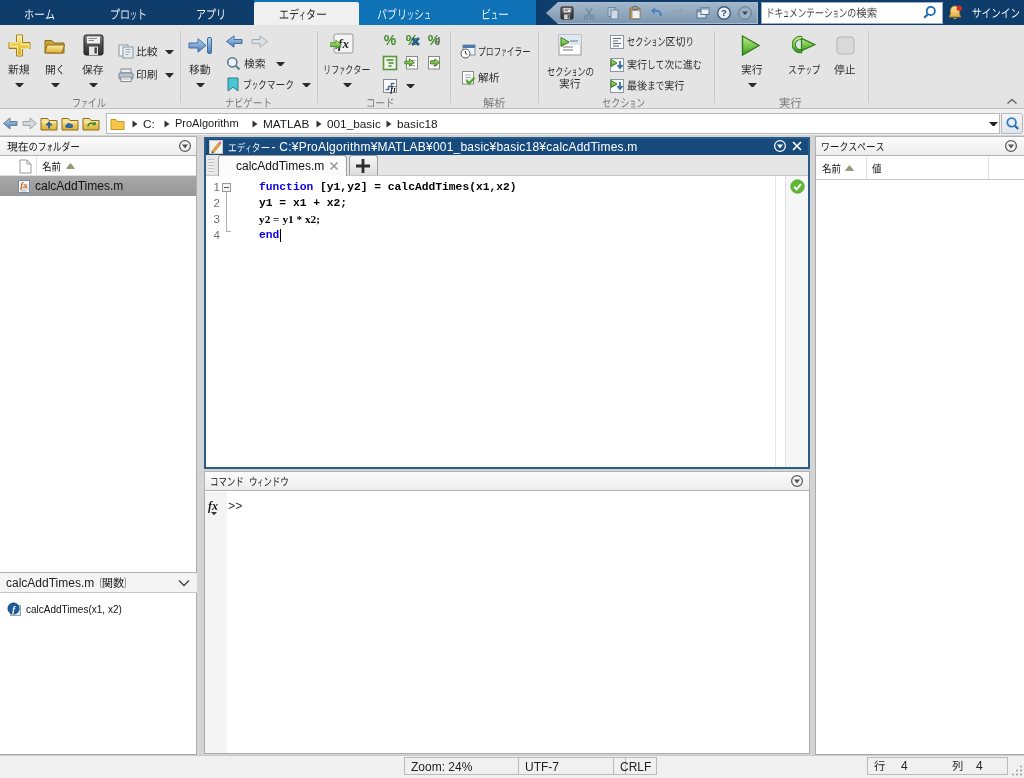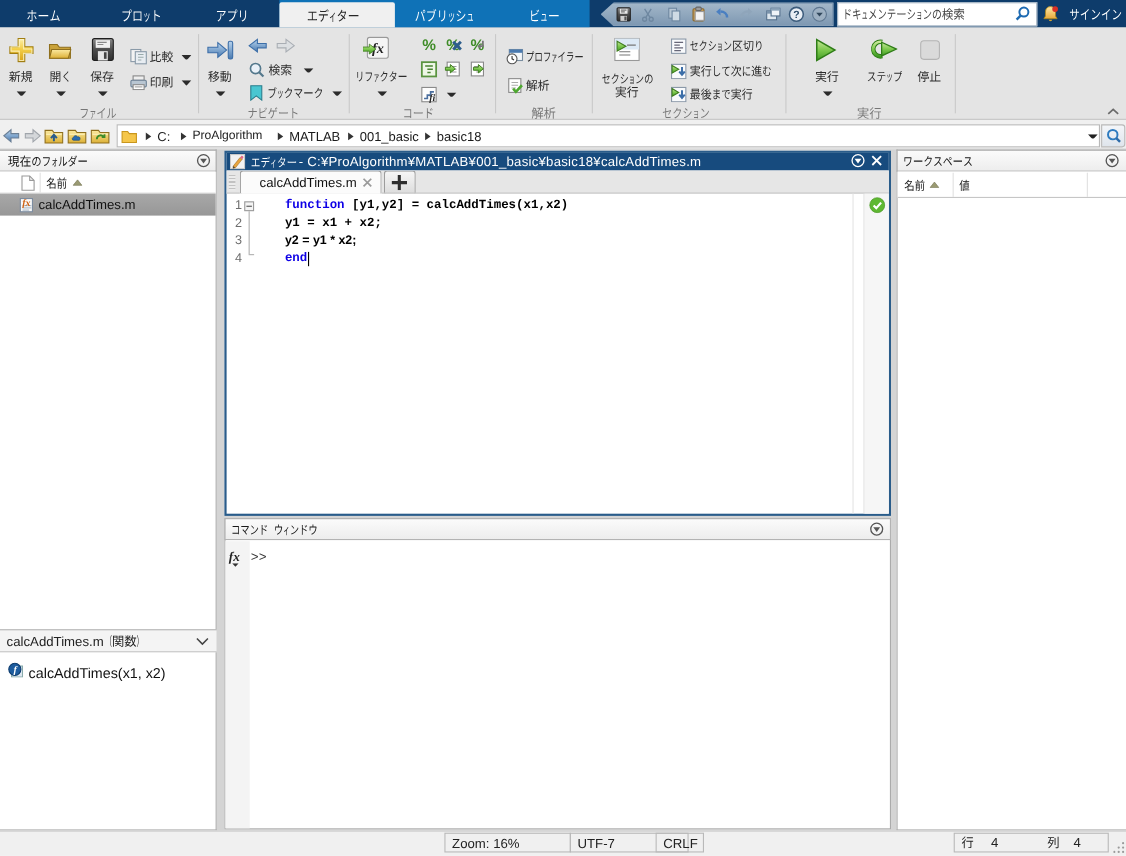--- a/index.html
+++ b/index.html
@@ -483,21 +483,21 @@
       <path fill="#222" d="M348 -380C348 -185 387 -26 447 96L477 65C420 -54 384 -202 384 -380C384 -558 420 -706 477 -825L447 -856C387 -734 348 -575 348 -380Z M1360 -797H1032V-471H1325V-10C1325 4 1321 8 1308 9L1217 8C1226 -5 1237 -17 1246 -25C1145 -45 1070 -95 1030 -166H1246V-223H1015V-232V-302H1230V-358H1113L1164 -440L1098 -461C1088 -432 1066 -389 1050 -358H923C915 -387 892 -429 868 -459L812 -441C829 -417 846 -385 856 -358H750V-302H948V-233V-223H734V-166H937C917 -113 864 -56 724 -17C739 -4 759 18 768 33C898 -9 961 -64 990 -120C1036 -47 1109 5 1204 31L1214 13C1222 33 1231 61 1234 80C1296 80 1339 79 1363 67C1390 54 1398 32 1398 -10V-797ZM875 -611V-528H660V-611ZM875 -663H660V-741H875ZM1325 -611V-527H1102V-611ZM1325 -663H1102V-741H1325ZM587 -797V81H660V-473H945V-797Z M1909 -821C1892 -781 1860 -723 1835 -688L1885 -663C1911 -696 1944 -747 1973 -793ZM1561 -793C1588 -751 1613 -696 1622 -661L1681 -687C1671 -723 1645 -777 1616 -816ZM2096 -841C2069 -663 2017 -494 1935 -389C1951 -377 1983 -351 1994 -338C2021 -374 2045 -417 2066 -464C2089 -361 2117 -267 2155 -185C2106 -109 2042 -49 1956 -3C1926 -26 1887 -51 1844 -75C1878 -121 1900 -176 1913 -244H2000V-306H1737L1770 -377L1752 -381H1796V-531C1844 -495 1904 -446 1930 -422L1971 -476C1945 -496 1838 -565 1796 -590V-594H1996V-656H1796V-841H1727V-656H1524V-594H1707C1659 -528 1584 -466 1513 -435C1528 -421 1545 -395 1554 -378C1613 -412 1678 -467 1727 -527V-387L1700 -393L1660 -306H1518V-244H1630C1603 -191 1576 -140 1554 -102L1619 -79L1634 -106C1667 -92 1700 -77 1731 -60C1680 -23 1611 2 1521 17C1534 33 1549 60 1554 80C1659 57 1738 24 1796 -25C1841 2 1880 29 1910 55L1934 30C1946 47 1960 70 1966 83C2062 32 2137 -32 2194 -111C2242 -30 2302 35 2378 80C2389 59 2413 30 2431 15C2351 -27 2288 -96 2240 -182C2299 -290 2337 -423 2361 -586H2421V-656H2133C2147 -712 2160 -770 2170 -830ZM1706 -244H1843C1830 -190 1810 -145 1781 -109C1743 -128 1703 -146 1663 -161ZM2113 -586H2285C2267 -461 2240 -354 2199 -265C2159 -359 2131 -469 2113 -586Z M2612 -380C2612 -575 2573 -734 2513 -856L2483 -825C2540 -706 2576 -558 2576 -380C2576 -202 2540 -54 2483 65L2513 96C2573 -26 2612 -185 2612 -380Z"></path>
     </svg>
     <svg style="position:absolute;left:178px;top:579px" width="12" height="8" viewBox="0 0 12 8">
       <path d="M1 1.5 6 6.5 11 1.5" fill="none" stroke="#444" stroke-width="1.4"></path>
     </svg>
     <svg style="position:absolute;left:7px;top:602px" width="14" height="14" viewBox="0 0 14 14">
       <rect x="3.5" y="3.5" width="10" height="10" fill="#dce6f0" stroke="#8aa"></rect>
       <circle cx="6.5" cy="6.5" r="5.5" fill="#1d5c9e" stroke="#0d3c6e"></circle>
       <text x="6.8" y="10" font-family="Liberation Serif" font-style="italic" font-weight="bold" font-size="9" fill="#fff" text-anchor="middle">f</text>
     </svg>
-    <div style="position:absolute;left:26px;top:604px;font-size:13px;color:#111">calcAddTimes(x1, x2)</div>
+    <div style="position:absolute;left:26px;top:604px;font-size:10px;color:#111">calcAddTimes(x1, x2)</div>
     <div style="position:absolute;left:204px;top:137px;width:606px;height:332px;background:#fff;border:2px solid #2a5c8a"></div>
     <div style="position:absolute;left:206px;top:139px;width:602px;height:16px;background:#174b7e"></div>
     <svg style="position:absolute;left:209px;top:140px" width="14" height="14" viewBox="0 0 14 14">
       <rect x="0.5" y="0.5" width="13" height="13" fill="#f2f2f2" stroke="#c8c8c8"></rect>
       <path d="M3 11 9.2 3.2l2 1.6L5 12.6 2.8 13Z" fill="#e8a33d" stroke="#9a6a1a" stroke-width=".5"></path>
       <path d="M9.2 3.2 10.4 1.8c.6-.7 2.4.7 1.8 1.5l-1 1.5Z" fill="#e06a8a"></path>
       <path d="M3 11l-.2 2 2-.4Z" fill="#444"></path>
     </svg>
     <svg style="position:absolute;left:228.0px;top:141.5px;" width="42.2" height="11" viewBox="0 -880 3840 1000">
       <path fill="#ffffff" d="M67 -131V-40C92 -43 116 -44 138 -44H666C682 -44 711 -44 733 -40V-131C712 -128 690 -125 666 -125H431V-585H623C646 -585 671 -584 691 -581V-669C672 -666 647 -663 623 -663H183C167 -663 137 -665 116 -669V-581C136 -584 168 -585 183 -585H363V-125H138C116 -125 91 -127 67 -131Z M962 -731V-648C983 -650 1010 -651 1036 -651C1082 -651 1268 -651 1312 -651C1335 -651 1363 -650 1386 -648V-731C1363 -727 1335 -725 1312 -725C1268 -725 1082 -725 1035 -725C1010 -725 986 -728 962 -731ZM1428 -812 1386 -790C1407 -752 1434 -692 1450 -651L1494 -675C1478 -716 1448 -777 1428 -812ZM1516 -852 1474 -830C1497 -792 1522 -736 1540 -692L1583 -716C1568 -753 1537 -816 1516 -852ZM868 -480V-397C890 -399 913 -399 937 -399H1177C1174 -304 1166 -220 1130 -151C1099 -88 1042 -30 979 2L1038 57C1106 13 1167 -59 1196 -125C1228 -200 1241 -291 1243 -399H1461C1480 -399 1506 -398 1523 -397V-480C1504 -476 1478 -475 1461 -475C1418 -475 983 -475 937 -475C912 -475 890 -477 868 -480Z M1668 -258 1690 -184C1753 -219 1818 -271 1865 -316V-10C1865 21 1864 62 1863 78H1914C1912 62 1911 21 1911 -10V-366C1962 -425 2010 -498 2038 -553L2003 -613C1975 -549 1923 -467 1870 -409C1825 -359 1742 -289 1668 -258Z M2589 -785 2516 -814C2511 -788 2498 -753 2490 -735C2453 -644 2371 -494 2234 -387L2287 -335C2377 -412 2448 -510 2499 -600H2770C2754 -518 2713 -410 2661 -323C2605 -372 2545 -420 2492 -458L2449 -403C2500 -363 2561 -311 2618 -259C2546 -162 2444 -70 2309 -18L2366 44C2502 -19 2600 -111 2671 -210C2704 -177 2734 -146 2758 -119L2806 -188C2780 -214 2748 -245 2714 -276C2775 -378 2818 -495 2839 -587C2844 -603 2851 -627 2858 -641L2806 -681C2792 -674 2774 -671 2753 -671H2536L2553 -707C2561 -725 2575 -759 2589 -785Z M3050 -433V-335C3077 -338 3124 -340 3172 -340C3238 -340 3589 -340 3655 -340C3695 -340 3732 -336 3749 -335V-433C3730 -431 3698 -428 3654 -428C3589 -428 3237 -428 3172 -428C3123 -428 3076 -431 3050 -433Z"></path>
@@ -524,21 +524,21 @@
     <div style="position:absolute;left:206px;top:181px;width:14px;text-align:right;font-size:11.5px;color:#6e6e6e">1</div>
     <div style="position:absolute;left:206px;top:197px;width:14px;text-align:right;font-size:11.5px;color:#6e6e6e">2</div>
     <div style="position:absolute;left:206px;top:213px;width:14px;text-align:right;font-size:11.5px;color:#6e6e6e">3</div>
     <div style="position:absolute;left:206px;top:229px;width:14px;text-align:right;font-size:11.5px;color:#6e6e6e">4</div>
     <div style="position:absolute;left:222px;top:183px;width:9px;height:9px;border:1px solid #9a9a9a;background:#f4f4f4"></div>
     <div style="position:absolute;left:224px;top:187px;width:5px;height:1px;background:#555"></div>
     <div style="position:absolute;left:226px;top:192px;width:1px;height:39px;background:#b0b0b0"></div>
     <div style="position:absolute;left:226px;top:231px;width:5px;height:1px;background:#b0b0b0"></div>
     <div style="position:absolute;left:259px;top:181px;font-family:Liberation Mono,monospace;font-size:11.3px;font-weight:bold;white-space:pre"><span style="color:#0e00e6">function</span> [y1,y2] = calcAddTimes(x1,x2)</div>
     <div style="position:absolute;left:259px;top:197px;font-family:Liberation Mono,monospace;font-size:11.3px;font-weight:bold;white-space:pre">y1 = x1 + x2;</div>
-    <div style="position:absolute;left:259px;top:213px;font-family:Liberation Sans, sans-serif;font-size:11.3px;font-weight:bold;white-space:pre">y2 = y1 * x2;</div>
+    <div style="position:absolute;left:259px;top:213px;font-family:Liberation Serif, serif;font-size:11.3px;font-weight:bold;white-space:pre">y2 = y1 * x2;</div>
     <div style="position:absolute;left:259px;top:229px;font-family:Liberation Mono,monospace;font-size:11.3px;font-weight:bold;white-space:pre"><span style="color:#0e00e6">end</span></div>
     <div style="position:absolute;left:280px;top:229px;width:1px;height:13px;background:#000"></div>
     <div style="position:absolute;left:206px;top:175px;width:12px;height:1px;background:#c6c6c6"></div>
     <div style="position:absolute;left:347px;top:175px;width:461px;height:1px;background:#c6c6c6"></div>
     <div style="position:absolute;left:775px;top:176px;width:1px;height:291px;background:#e4e4e4"></div>
     <div style="position:absolute;left:785px;top:176px;width:1px;height:291px;background:#dedede"></div>
     <div style="position:absolute;left:786px;top:176px;width:22px;height:291px;background:#f6f6f6"></div>
     <svg style="position:absolute;left:790px;top:179px" width="15" height="15" viewBox="0 0 15 15">
       <circle cx="7.5" cy="7.5" r="6.8" fill="#5fb832" stroke="#4a9625" stroke-width=".6"></circle>
       <path d="M4.2 7.8 6.6 10.2 11 5.2" fill="none" stroke="#fff" stroke-width="2"></path>
@@ -573,23 +573,23 @@
     <svg style="position:absolute;left:822.0px;top:162.5px;" width="19.0" height="11" viewBox="0 -880 1725 1000">
       <path fill="#1a1a1a" d="M323 -843C273 -735 174 -606 33 -516C47 -503 69 -476 78 -458C120 -486 157 -517 191 -550C249 -501 312 -436 350 -385C253 -296 139 -229 28 -192C41 -177 58 -146 66 -125C137 -152 210 -190 279 -238V80H344V40H699V82H766V-346H411C512 -444 596 -568 647 -716L604 -744L592 -740H348C366 -769 382 -798 397 -827ZM699 -29H344V-277H699ZM300 -672H559C521 -585 467 -506 403 -437C363 -488 298 -551 239 -598C261 -622 281 -647 300 -672Z M1383 -514V-104H1444V-514ZM1558 -544V-14C1558 1 1554 5 1540 5C1526 6 1479 6 1426 4C1436 24 1446 56 1450 76C1516 77 1560 75 1586 63C1613 51 1622 30 1622 -13V-544ZM1486 -845C1467 -796 1434 -730 1405 -682H1146L1188 -700C1172 -740 1135 -799 1102 -841L1042 -816C1073 -775 1105 -721 1121 -682H908V-613H1679V-682H1478C1503 -723 1531 -773 1555 -819ZM1215 -301V-200H1024V-301ZM1215 -360H1024V-459H1215ZM962 -523V75H1024V-141H1215V-7C1215 6 1212 10 1200 10C1188 11 1149 11 1105 9C1113 28 1123 57 1127 76C1185 76 1224 75 1247 63C1271 52 1278 32 1278 -6V-523Z"></path>
     </svg>
     <svg style="position:absolute;left:845px;top:165px" width="9" height="6" viewBox="0 0 9 6">
       <path d="M4.5 0.5 8.5 5.5H0.5Z" fill="#9a9a72" stroke="#7c7c5c" stroke-width=".6"></path>
     </svg>
     <svg style="position:absolute;left:872.0px;top:162.5px;" width="9.5" height="11" viewBox="0 -880 862 1000">
       <path fill="#1a1a1a" d="M491 -393H711V-310H491ZM491 -256H711V-172H491ZM491 -529H711V-448H491ZM429 -587V-115H774V-587H588L598 -671H823V-738H605L612 -835L548 -840L541 -738H303V-671H536L527 -587ZM293 -536V79H354V30H828V-37H354V-536ZM228 -836C179 -684 99 -534 14 -437C26 -420 44 -381 50 -363C80 -399 110 -441 138 -487V78H200V-600C234 -669 265 -742 289 -815Z"></path>
     </svg>
     <div style="position:absolute;left:0;top:755px;width:1024px;height:23px;background:#f0f0f0;border-top:1px solid #c9c9c9"></div>
-    <div style="position:absolute;left:404px;width:115px;top:757px;height:18px;border:1px solid #b9b9b9;font-size:12px;color:#222;padding-top:2px;padding-left:6px">Zoom: 16%</div>
+    <div style="position:absolute;left:404px;width:115px;top:757px;height:18px;border:1px solid #b9b9b9;font-size:12px;color:#222;padding-top:2px;padding-left:6px">Zoom: 24%</div>
     <div style="position:absolute;left:518px;width:108px;top:757px;height:18px;border:1px solid #b9b9b9;font-size:12px;color:#222;padding-top:2px;padding-left:6px">UTF-7</div>
-    <div style="position:absolute;left:596px;width:44px;top:757px;height:18px;border:1px solid #b9b9b9;font-size:12px;color:#222;padding-top:2px;padding-left:6px">CRLF</div>
+    <div style="position:absolute;left:613px;width:44px;top:757px;height:18px;border:1px solid #b9b9b9;font-size:12px;color:#222;padding-top:2px;padding-left:6px">CRLF</div>
     <div style="position:absolute;left:867px;width:141px;top:757px;height:18px;border:1px solid #b9b9b9;"></div>
     <svg style="position:absolute;left:874.0px;top:760.2px;" width="11.3" height="11.5" viewBox="0 -880 980 1000">
       <path fill="#222" d="M426 -780V-708H908V-780ZM262 -841C212 -768 117 -679 34 -622C47 -608 68 -579 77 -562C166 -626 267 -724 332 -811ZM383 -504V-432H713V-17C713 -1 707 4 688 5C670 6 604 6 534 3C545 25 556 56 559 77C655 77 710 77 744 66C776 53 788 30 788 -16V-432H936V-504ZM301 -626C233 -512 125 -396 24 -322C39 -307 66 -274 76 -259C113 -289 151 -325 188 -364V83H261V-446C302 -496 339 -548 370 -600Z"></path>
     </svg>
     <div style="position:absolute;left:901px;top:759px;font-size:12px;color:#222">4</div>
     <svg style="position:absolute;left:952.0px;top:760.2px;" width="11.3" height="11.5" viewBox="0 -880 980 1000">
       <path fill="#222" d="M584 -726V-178H657V-726ZM823 -821V-18C823 1 816 7 798 7C779 8 719 9 652 7C663 28 674 60 678 81C767 81 820 79 853 67C883 55 896 32 896 -18V-821ZM431 -501C416 -421 392 -349 364 -285C318 -321 246 -368 184 -405C202 -436 218 -468 231 -501ZM59 -788V-718H228C194 -571 126 -406 22 -305C37 -293 61 -270 74 -256C101 -283 126 -314 149 -348C212 -309 284 -258 330 -220C266 -108 181 -26 82 27C99 39 126 66 138 83C318 -23 461 -230 514 -556L468 -573L456 -570H259C276 -619 291 -669 304 -718H547V-788Z"></path>
     </svg>
     <div style="position:absolute;left:976px;top:759px;font-size:12px;color:#222">4</div>
     <svg style="position:absolute;left:1012px;top:765px" width="11" height="11" viewBox="0 0 11 11">

